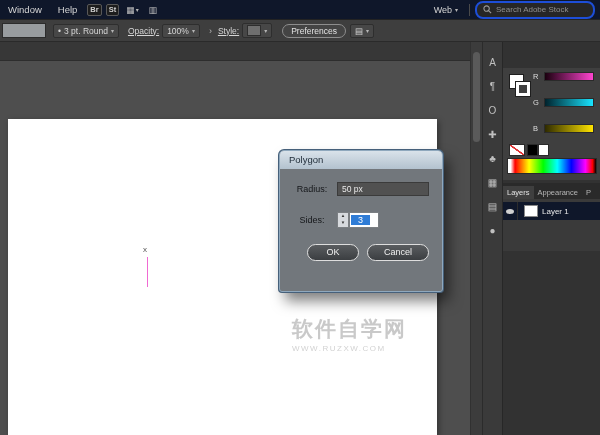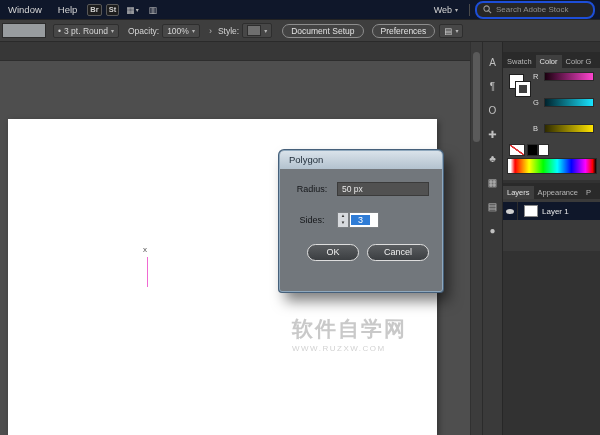--- a/index.html
+++ b/index.html
@@ -15,21 +15,21 @@
   .workspace{display:flex;align-items:center;gap:3px;margin-right:6px;font-size:9px;}
   .vsep{width:1px;height:12px;background:#4a4a4a;margin:0 5px;}
   .searchbox{display:flex;align-items:center;gap:4px;background:#262626;border:2px solid #1d4ed8;border-radius:8px;height:14px;padding:0 6px;margin-right:5px;width:104px;}
   .searchbox input{background:transparent;border:0;outline:none;color:#bbb;font-size:8px;width:88px;font-family:inherit;padding:0;}
   .searchbox input::placeholder{color:#8f8f8f;}
 
   
   .controlbar{position:absolute;left:0;top:20px;width:600px;height:22px;background:#3e3e3e;border-bottom:1px solid #2a2a2a;display:flex;align-items:center;font-size:8.5px;color:#d6d6d6;box-sizing:border-box;}
   .cb-swatch{width:42px;height:13px;background:#989c9f;border:1px solid #2c2c2c;margin:0 7px 0 2px;}
   .cb-drop{display:flex;align-items:center;gap:3px;background:#474747;border:1px solid #2e2e2e;border-radius:2px;padding:1px 4px;margin-right:6px;}
-  .cb-label{margin:0 3px;}
+  .cb-label{margin:0 3px;text-decoration:underline;}
   .cb-btn{border:1px solid #8d8d8d;border-radius:7px;padding:1px 8px;margin:0 4px;color:#e2e2e2;background:rgba(255,255,255,0.03);}
   .cb-chev{color:#bbb;margin:0 3px;font-size:9px;}
   .cb-mini{width:12px;height:9px;background:#6f6f6f;border:1px solid #2e2e2e;display:inline-block;}
 
   
   .canvas{position:absolute;left:0;top:42px;width:470px;height:393px;background:#4e4e4e;overflow:hidden;}
   .doc-strip{position:absolute;left:0;top:0;width:470px;height:18px;background:#373737;border-bottom:1px solid #2d2d2d;}
   .artboard{position:absolute;left:8px;top:77px;width:429px;height:316px;background:#ffffff;box-shadow:2px 2px 6px rgba(0,0,0,0.35);}
   .pink-line{position:absolute;left:147px;top:215px;width:1px;height:30px;background:#f06ad2;}
   .anchor-x{position:absolute;left:143px;top:204px;font-size:8px;color:#555;line-height:8px;}
@@ -129,21 +129,20 @@
     <span class="cb-drop">
       <span>100%</span>
       <span class="caret">▾</span>
     </span>
     <span class="cb-chev">›</span>
     <span class="cb-label">Style:</span>
     <span class="cb-drop">
       <span class="cb-mini"></span>
       <span class="caret">▾</span>
     </span>
-    <span class="cb-btn">Document Setup</span>
     <span class="cb-btn">Preferences</span>
     <span class="cb-drop">
       <span>▤</span>
       <span class="caret">▾</span>
     </span>
   </div>
 
   <div class="canvas">
     <div class="doc-strip"></div>
     <div class="artboard"></div>
@@ -165,25 +164,20 @@
     <span class="dock-icon">O</span>
     <span class="dock-icon">✚</span>
     <span class="dock-icon">♣</span>
     <span class="dock-icon">▦</span>
     <span class="dock-icon">▤</span>
     <span class="dock-icon">●</span>
   </div>
 
   <div class="panels">
 
-    <div class="tabbar" id="tabbar1">
-      <span class="tab">Swatch</span>
-      <span class="tab active">Color</span>
-      <span class="tab">Color G</span>
-    </div>
 
     <div class="color-panel">
       <span class="fsq"></span>
       <span class="ssq"></span>
       <div class="ch-row" style="top:4px;">
         <span class="ch-label">R</span>
         <span class="ch-grad grad-r"></span>
       </div>
       <div class="ch-row" style="top:30px;">
         <span class="ch-label">G</span>

